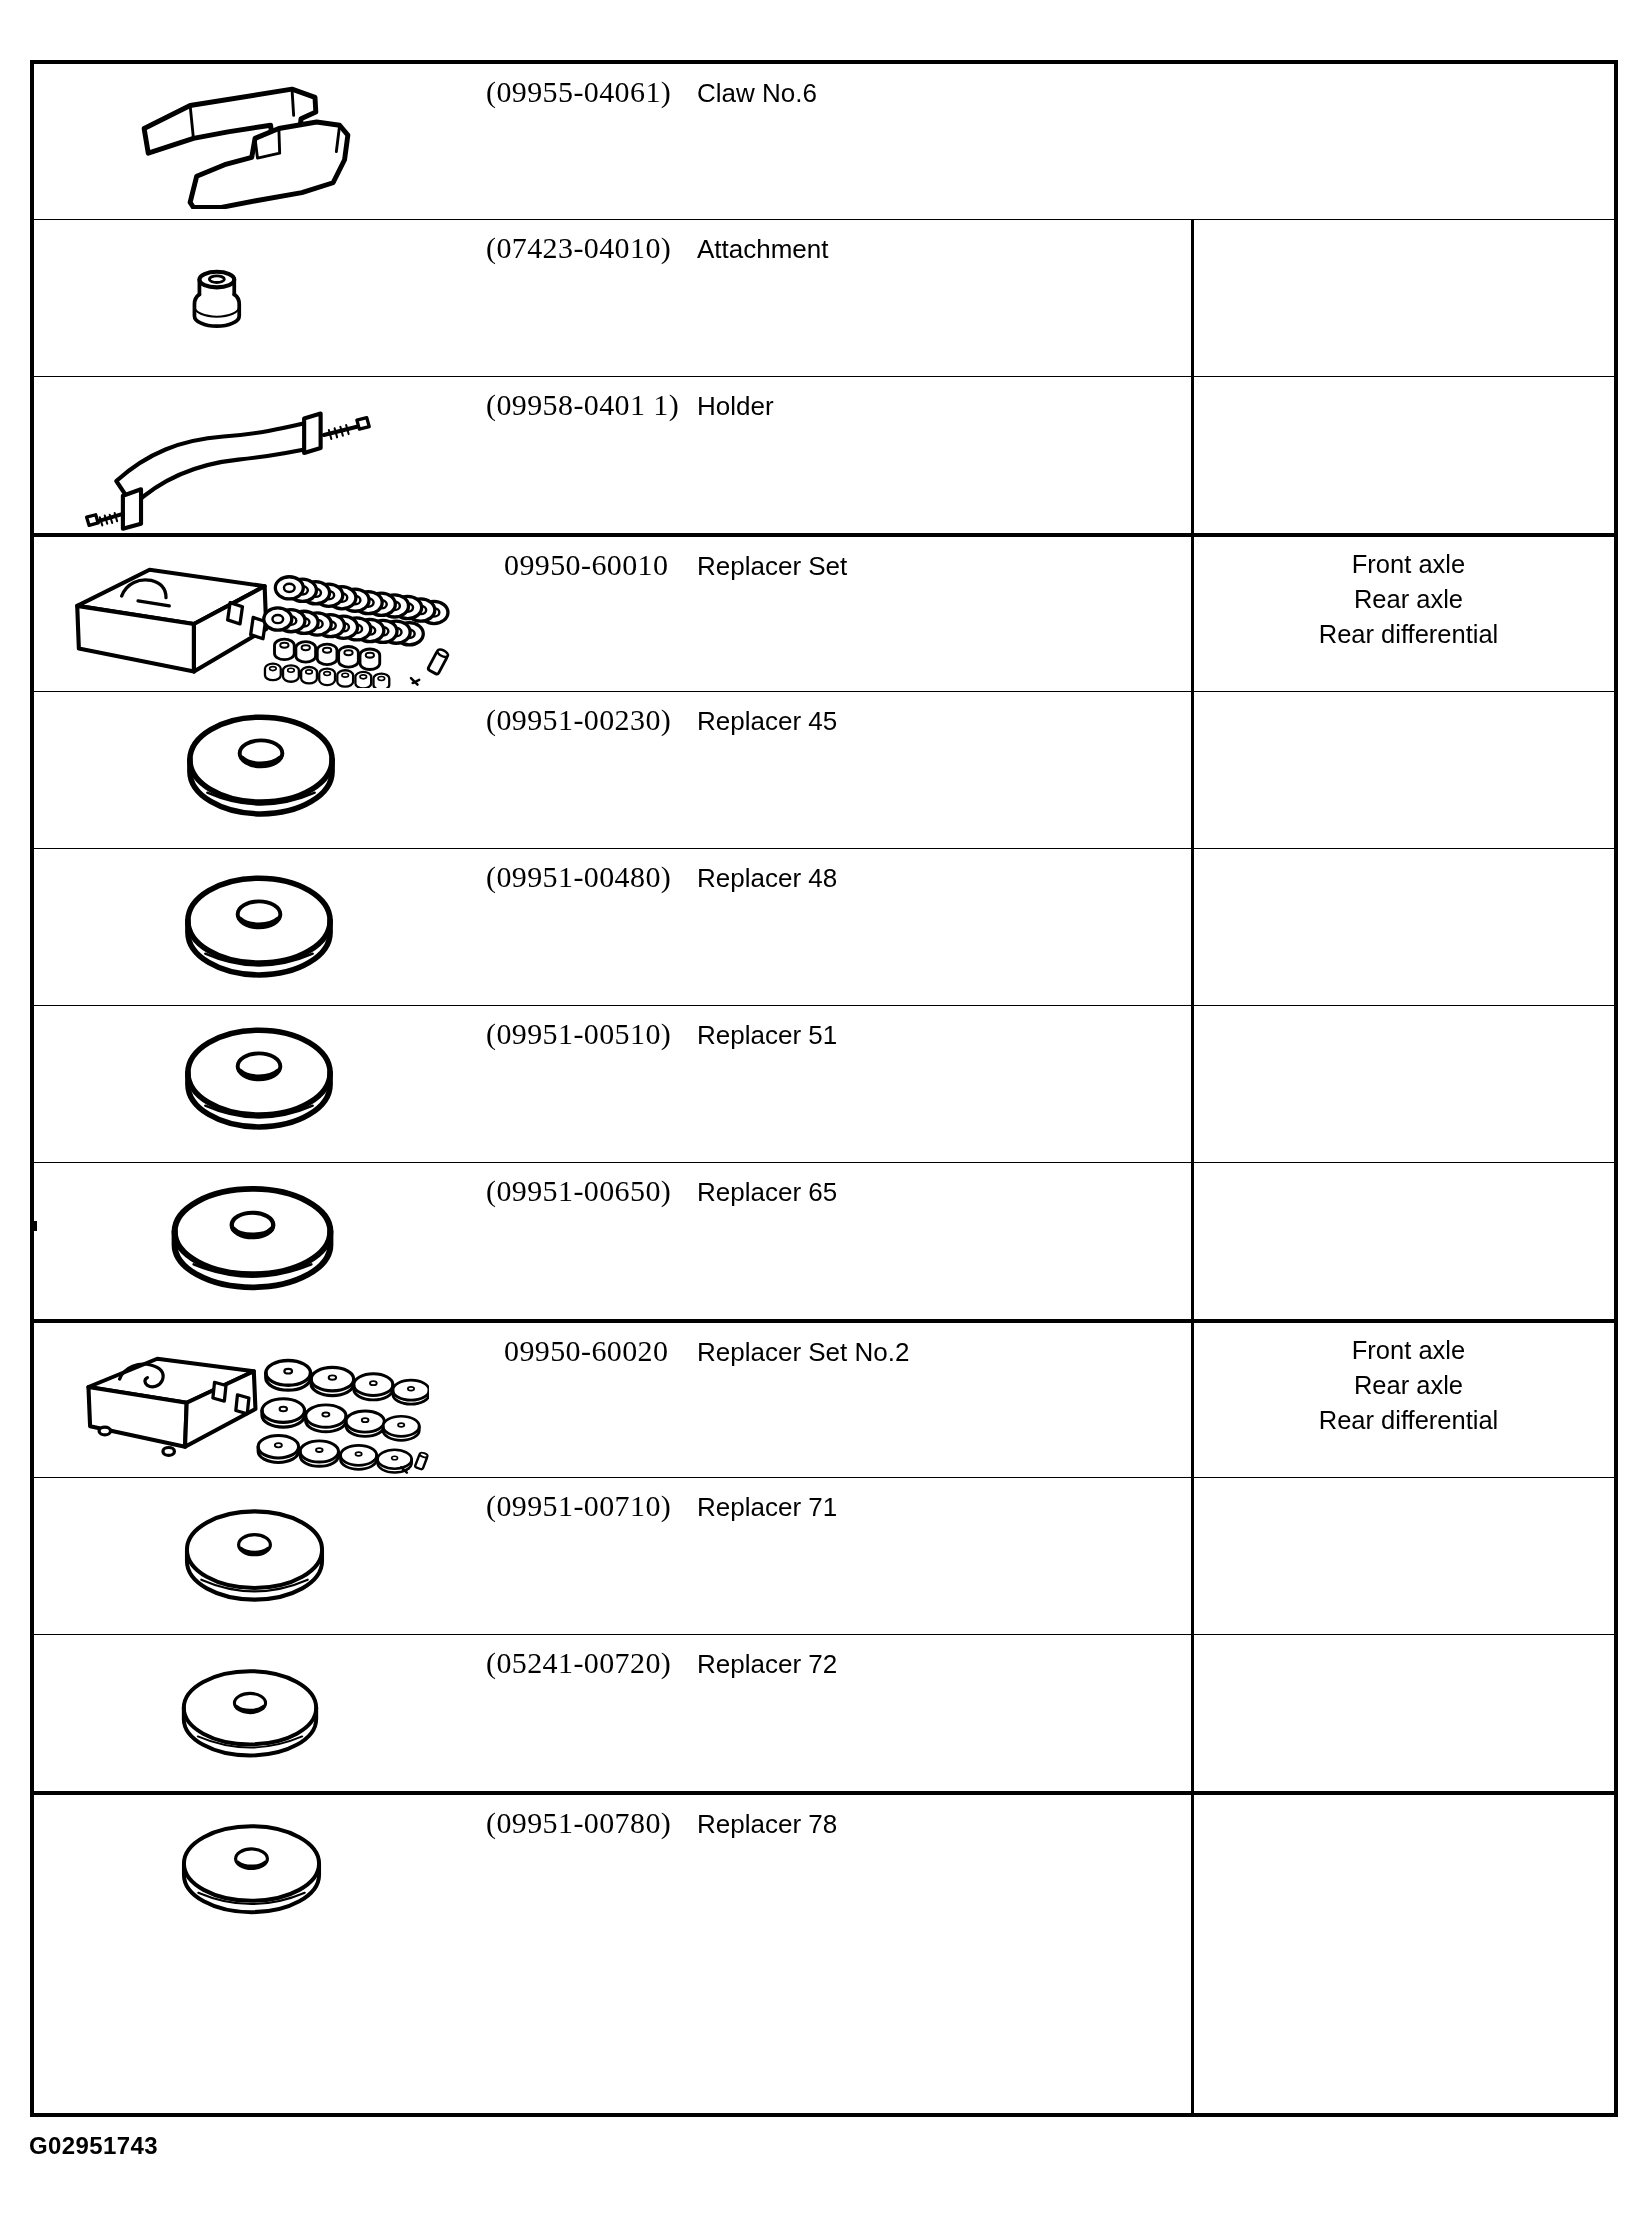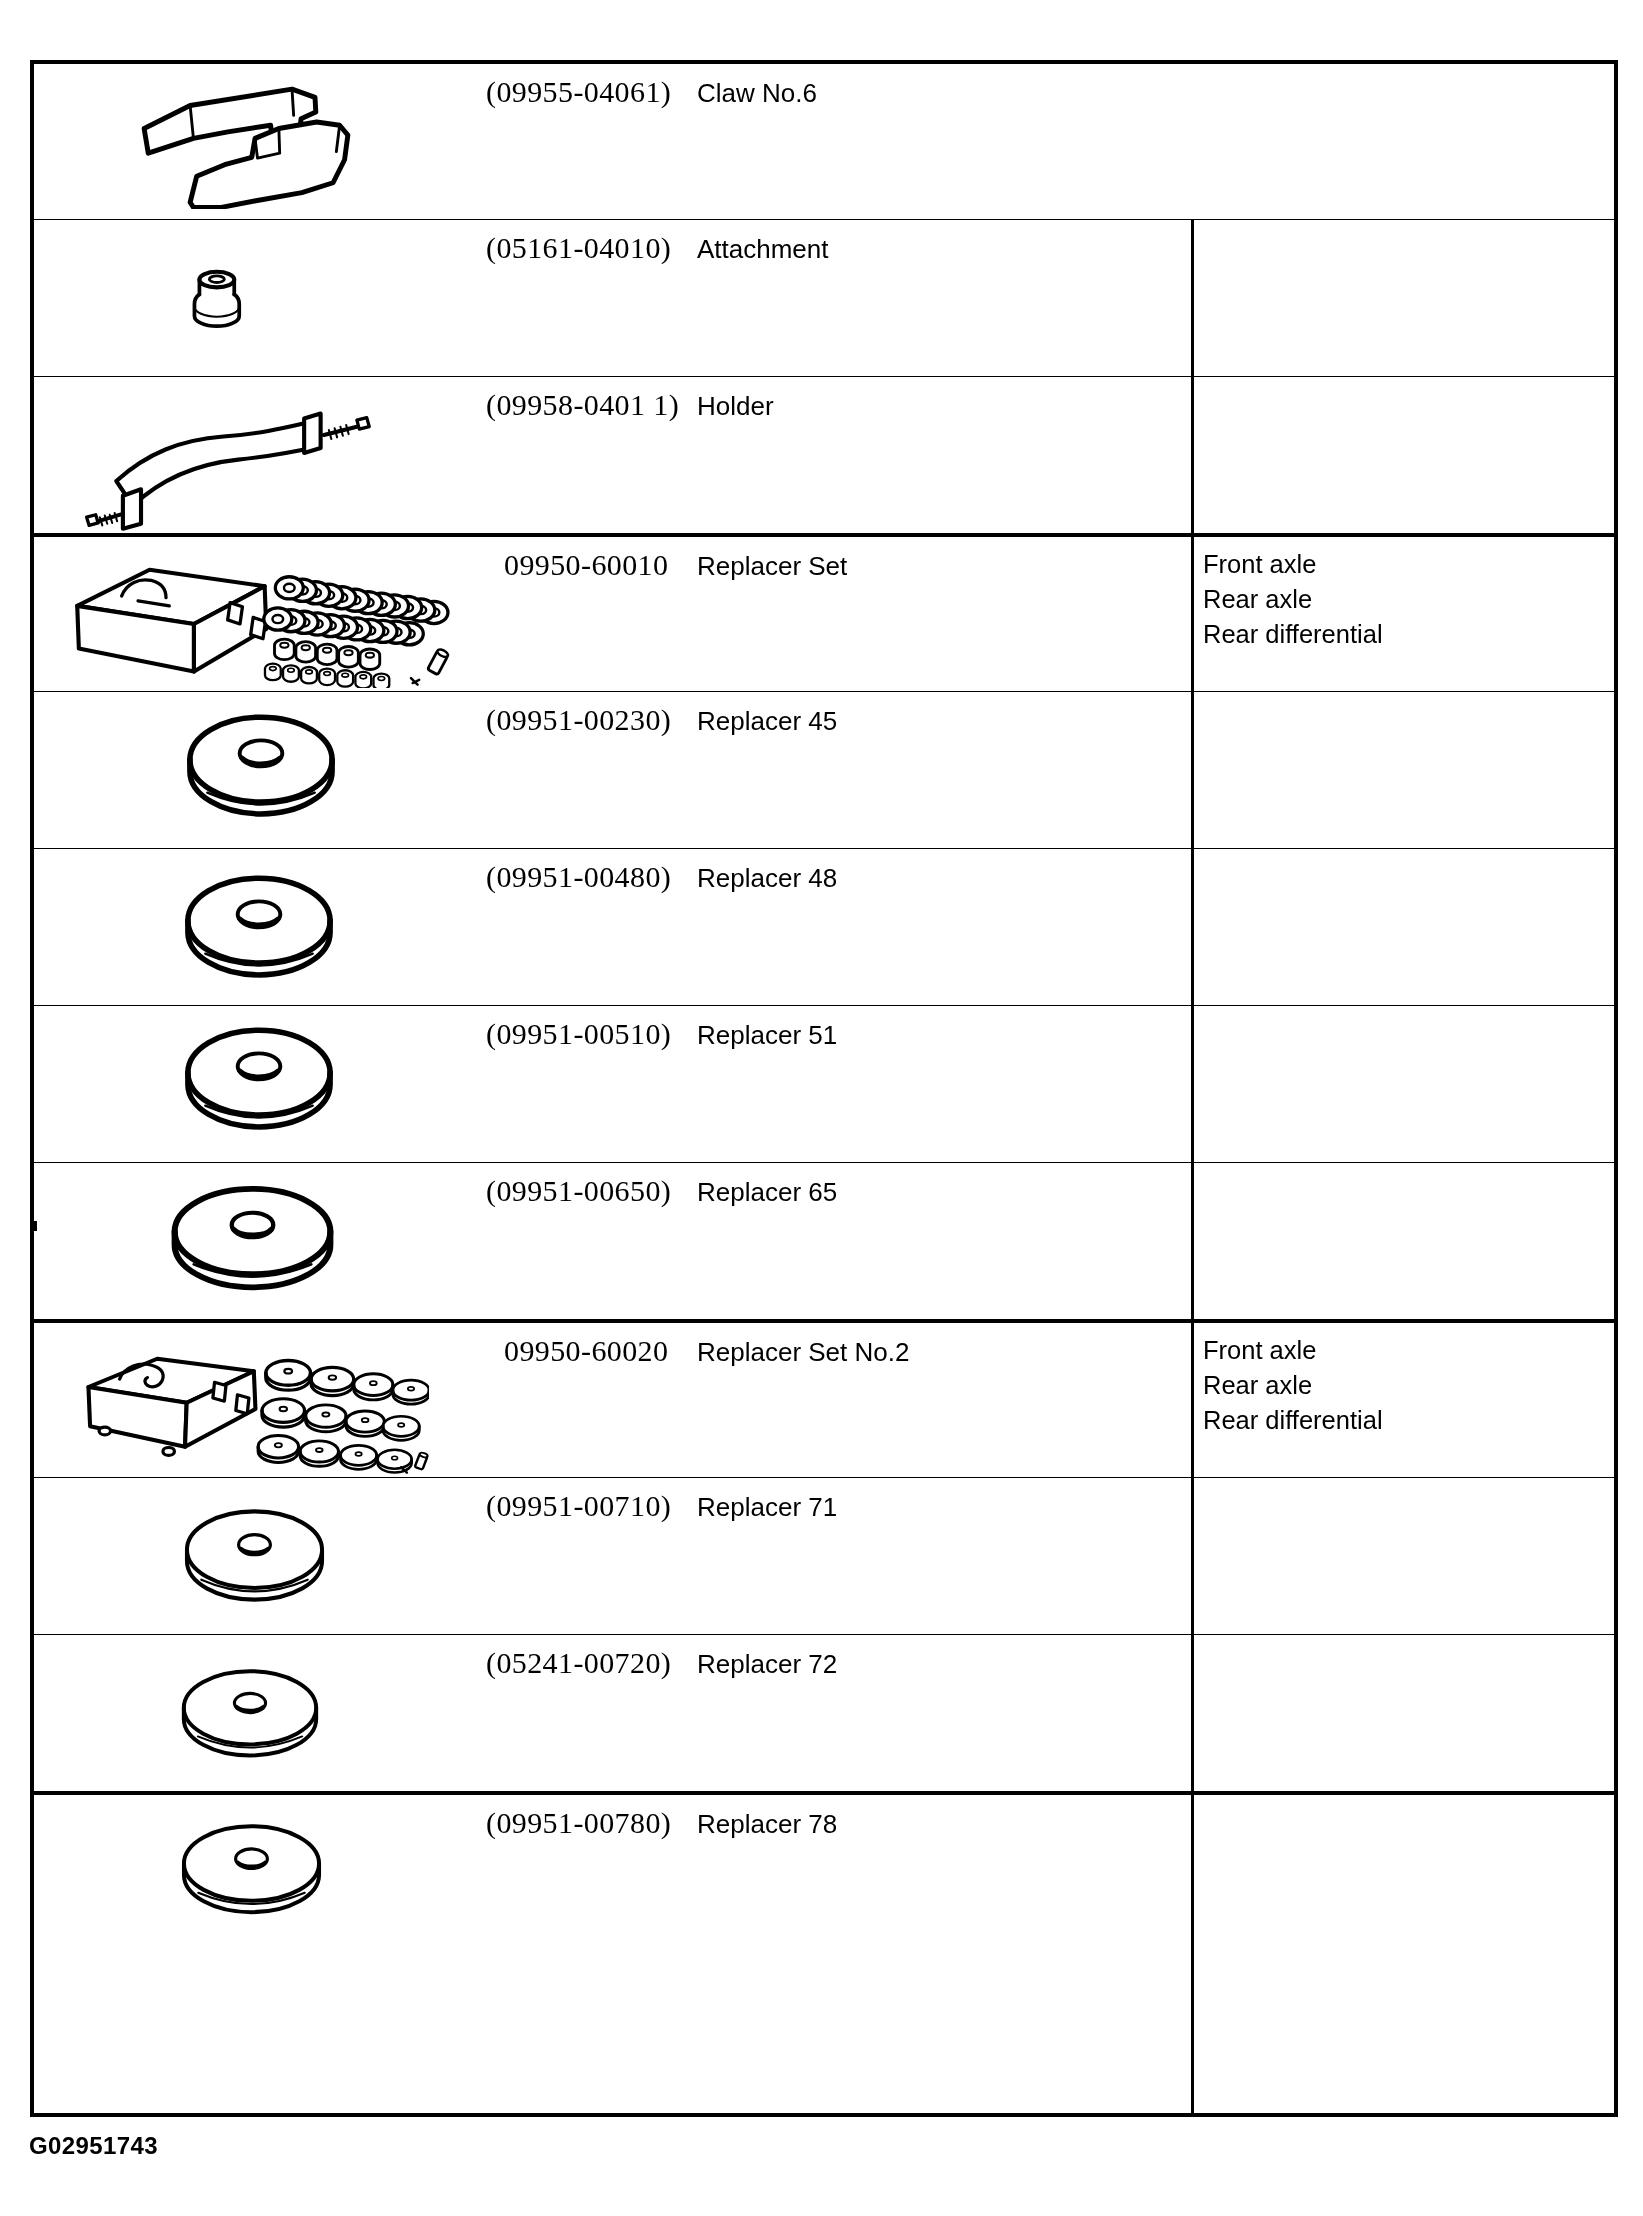--- a/index.html
+++ b/index.html
@@ -8,21 +8,21 @@
     font-family:"Liberation Sans", sans-serif; color:#000;
     -webkit-font-smoothing:antialiased;
   }
   .tbl {
     position:absolute; left:30px; top:60px; width:1588px; height:2057px;
     border:4.1px solid #000; box-sizing:border-box; background:#fff;
     display:flex; flex-direction:column; overflow:hidden;
   }
   .row { position:relative; display:flex; flex:0 0 auto; height:156px; border-top:1.6px solid #000; }
   .row.first { border-top:0; height:155px;flex-direction:column; }
-  .row.thick { border-top:4.1px solid #000; height:154px; }
+  .row.thick { border-top:4.1px solid #000; height:154px;text-align:center; }
   .row.last { flex:1 1 auto; }
   .cell-main { position:relative; flex:0 0 1157px; width:1157px; }
   .cell-usage {
     flex:1 1 auto; border-left:3.3px solid #000;
     padding:10px 0 0 9px; font-size:25.5px; line-height:35px;
   }
   .pn {
     position:absolute; left:452px; top:10.7px; white-space:pre;
     font-family:"Liberation Serif", serif; font-size:30px; letter-spacing:0.4px;
   }
@@ -60,21 +60,21 @@
     <div class="cell-main">
       <div class="art" style="left:153px; top:48px; width:63px; height:71px;">
         <svg viewBox="0 0 76 86" preserveAspectRatio="none" stroke="#000" fill="none" stroke-linecap="round" stroke-linejoin="round">
           <ellipse cx="36" cy="14" rx="21" ry="9.5" stroke-width="5" fill="#fff"></ellipse>
           <ellipse cx="36" cy="13.5" rx="9" ry="4" stroke-width="3.5"></ellipse>
           <path stroke-width="4.5" d="M15,14 L15,32 M57,14 L57,32"></path>
           <path stroke-width="4.5" d="M15,32 Q9,36 9,44 L9,58 A27,12.5 0 0 0 63,58 L63,44 Q63,36 57,32"></path>
           <path stroke-width="2.5" d="M9,47 A27,12 0 0 0 63,47"></path>
         </svg>
       </div>
-      <span class="pn">(05161-04010)</span>
+      <span class="pn">(07423-04010)</span>
       <span class="nm">Attachment</span>
     </div>
     <div class="cell-usage"></div>
   </div>
 
   <div class="row">
     <div class="cell-main">
       <div class="art" style="left:51px; top:25px; width:290px; height:130px;">
         <svg viewBox="0 0 352 158" preserveAspectRatio="none" stroke="#000" fill="none" stroke-linecap="round" stroke-linejoin="round">
           <path fill="#fff" stroke-width="5" d="M38,96 C76,62 116,46 168,42 C210,39 240,32 266,26 L284,54 C256,60 226,66 186,70 C138,75 94,92 58,126 Z"></path>

